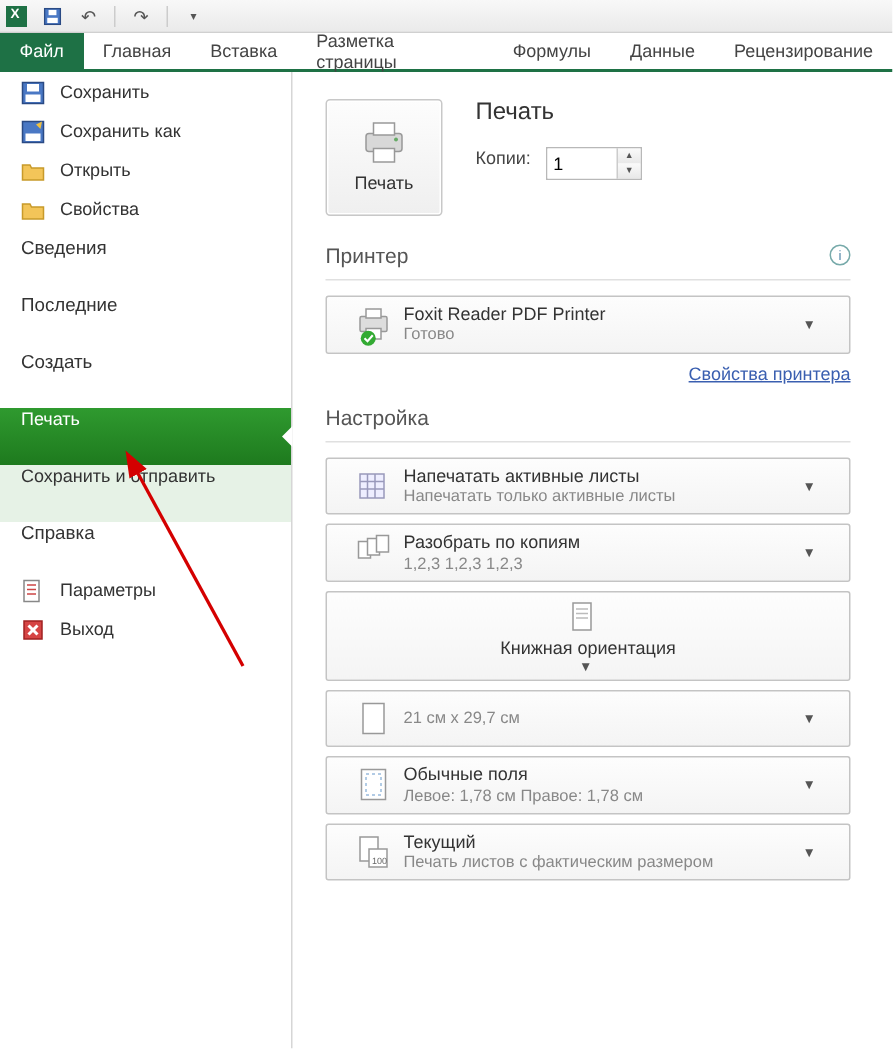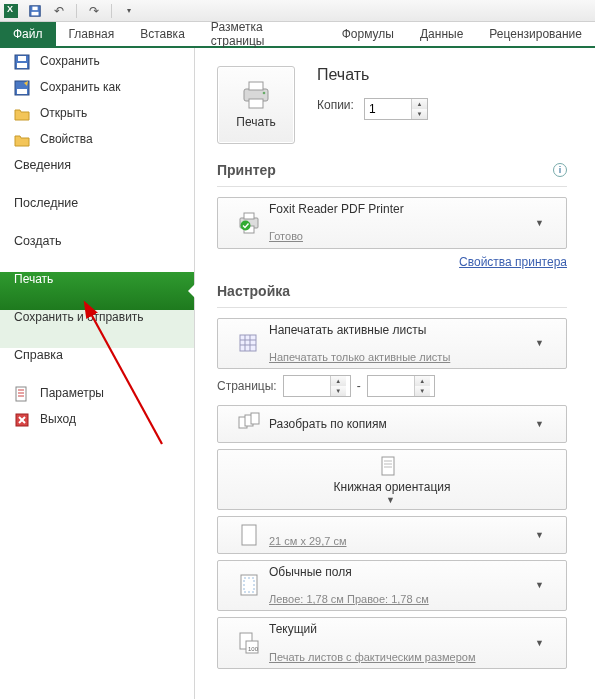--- a/index.html
+++ b/index.html
@@ -41,31 +41,31 @@
 .printbtn span { font-size:12px; color:#333; }
 .topright .hdr { font-size:16px; color:#333; margin-bottom:14px; font-weight:normal; }
 .copies { display:flex; align-items:flex-start; gap:10px; }
 .copies label { font-size:12px; }
 .spin { width:64px; height:22px; border:1px solid #b8b8b8; display:flex; background:#fff; }
 .spin input { border:none; width:46px; padding:0 4px; font-size:12px; outline:none; }
 .spin .arrows { width:16px; display:flex; flex-direction:column; border-left:1px solid #ccc; }
 .spin .arrows div { flex:1; display:flex; align-items:center; justify-content:center; font-size:6px; color:#555; background:linear-gradient(#fafafa,#e8e8e8); }
 
 
-.sect { font-size:14px; color:#555; font-weight:bold; margin:4px 0 8px 0; display:flex; align-items:center; justify-content:space-between;}
+.sect { font-size:14px; color:#555; font-weight:normal; margin:4px 0 8px 0; display:flex; align-items:center; justify-content:space-between;}
 .sect .info { width:14px; height:14px; border:1px solid #7aa; border-radius:50%; color:#58a; font-size:9px; display:flex;align-items:center;justify-content:center;}
 .hr { height:1px; background:#e0e0e0; margin-bottom:10px; }
 
 
 .drop { border:1px solid #c4c4c4; border-radius:2px; background:linear-gradient(#fdfdfd,#f4f4f4); display:flex; align-items:center; padding:4px 19px; margin-bottom:6px; min-height:38px; position:relative; }
 .drop.slim { min-height:32px;flex-direction:column; }
 .drop .dicon { width:24px; height:26px; margin-right:8px; display:flex; align-items:center; justify-content:center; flex-shrink:0; }
 .drop .txt { flex:1; line-height:1.2; }
 .drop .txt .t1 { font-size:12px; color:#333; }
-.drop .txt .t2 { font-size:11px; color:#888; margin-top:14px;text-decoration:underline; }
+.drop .txt .t2 { font-size:11px; color:#888; margin-top:1px; }
 .drop .chev { width:12px; color:#555; font-size:9px; }
 
 
 .drop.printer .statusdot { position:absolute; left:22px; top:22px; }
 
 
 .rlink { text-align:right; font-size:12px; color:#3a5fb0; text-decoration:underline; margin:4px 0 14px 0; }
 
 
 .pagesrow { display:flex; align-items:center; gap:6px; margin:2px 0 8px 0; }
@@ -254,49 +254,32 @@
             <line x1="13" y1="4" x2="13" y2="20" stroke="#99b"></line>
           </svg>
         </span>
       <div class="txt">
         <div class="t1">Напечатать активные листы</div>
         <div class="t2">Напечатать только активные листы</div>
       </div>
       <div class="chev">▼</div>
     </div>
 
-    <div class="pagesrow">
-      <span class="lbl">Страницы:</span>
-      <div class="spin">
-        <input value="" style="">
-        <div class="arrows">
-            <div>▲</div>
-            <div>▼</div>
-          </div>
-      </div>
-      <span>-</span>
-      <div class="spin">
-        <input value="" style="">
-        <div class="arrows">
-            <div>▲</div>
-            <div>▼</div>
-          </div>
-      </div>
-    </div>
 
     <div class="drop">
       <span class="dicon">
           <svg viewBox="0 0 24 24">
             <rect x="2" y="5" width="8" height="11" fill="#fff" stroke="#999"></rect>
             <rect x="8" y="3" width="8" height="11" fill="#fff" stroke="#999"></rect>
             <rect x="14" y="1" width="8" height="11" fill="#fff" stroke="#999"></rect>
           </svg>
         </span>
       <div class="txt">
         <div class="t1">Разобрать по копиям</div>
+        <div class="t2">1,2,3    1,2,3    1,2,3</div>
       </div>
       <div class="chev">▼</div>
     </div>
 
     <div class="drop slim">
       <span class="dicon">
           <svg viewBox="0 0 24 24">
             <rect x="6" y="2" width="12" height="18" fill="#fff" stroke="#999"></rect>
             <line x1="8" y1="6" x2="16" y2="6" stroke="#bbb"></line>
             <line x1="8" y1="9" x2="16" y2="9" stroke="#bbb"></line>

